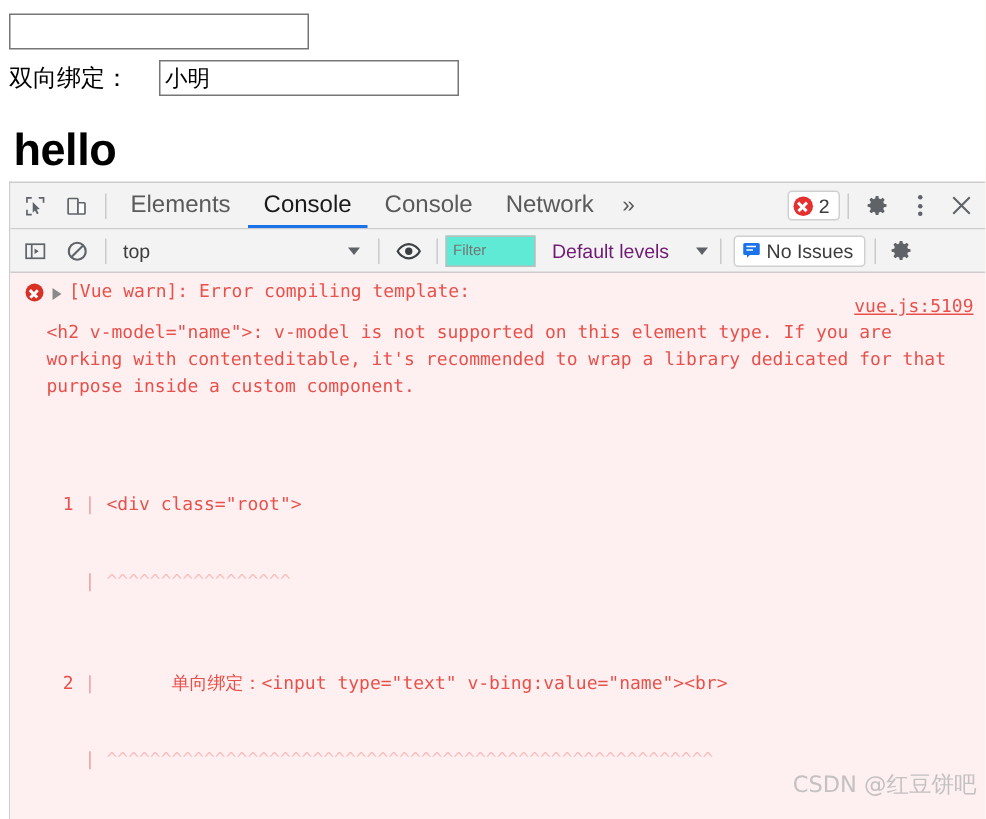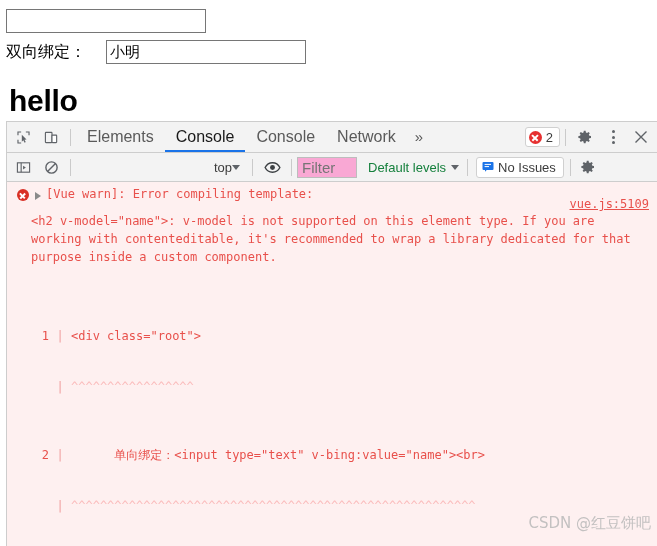--- a/index.html
+++ b/index.html
@@ -185,47 +185,47 @@
   .ctx-select {
     display: flex;
     align-items: center;
     width: 165px;
     font-size: 13px;
     color: #3c3c3c;
     padding-left: 6px;
     flex: 0 0 auto;
     height: 21px;
   }
-  .ctx-select .label { flex: 1 1 auto; text-align: right; }
+  .ctx-select .label { flex: 1 1 auto; }
   .caret-down {
     width: 0; height: 0;
     border-left: 4.5px solid transparent;
     border-right: 4.5px solid transparent;
     border-top: 5px solid #5f6368;
     margin-right: 7px;
   }
   .filter-input {
     width: 60px;
     height: 21px;
     box-sizing: border-box;
     border: 1px solid #bdbdbd;
-    background: #f9a8d4;
-    font-size: 15px;
+    background: #5eead4;
+    font-size: 10px;
     color: #5f6368;
     padding: 0 4px;
     outline: none;
     border-radius: 0;
     font-family: "Liberation Sans", sans-serif;
   }
   .levels {
     display: flex;
     align-items: center;
-    gap: 5px;
+    gap: 18px;
     font-size: 13px;
-    color: #15803d;
+    color: #701a75;
     margin-left: 11px;
     flex: 0 0 auto;
     justify-content: center;
   }
   .levels .caret-down { margin-right: 0; }
   .issues-btn {
     display: flex;
     align-items: center;
     gap: 4px;
     border: 1px solid #d0d0d0;

